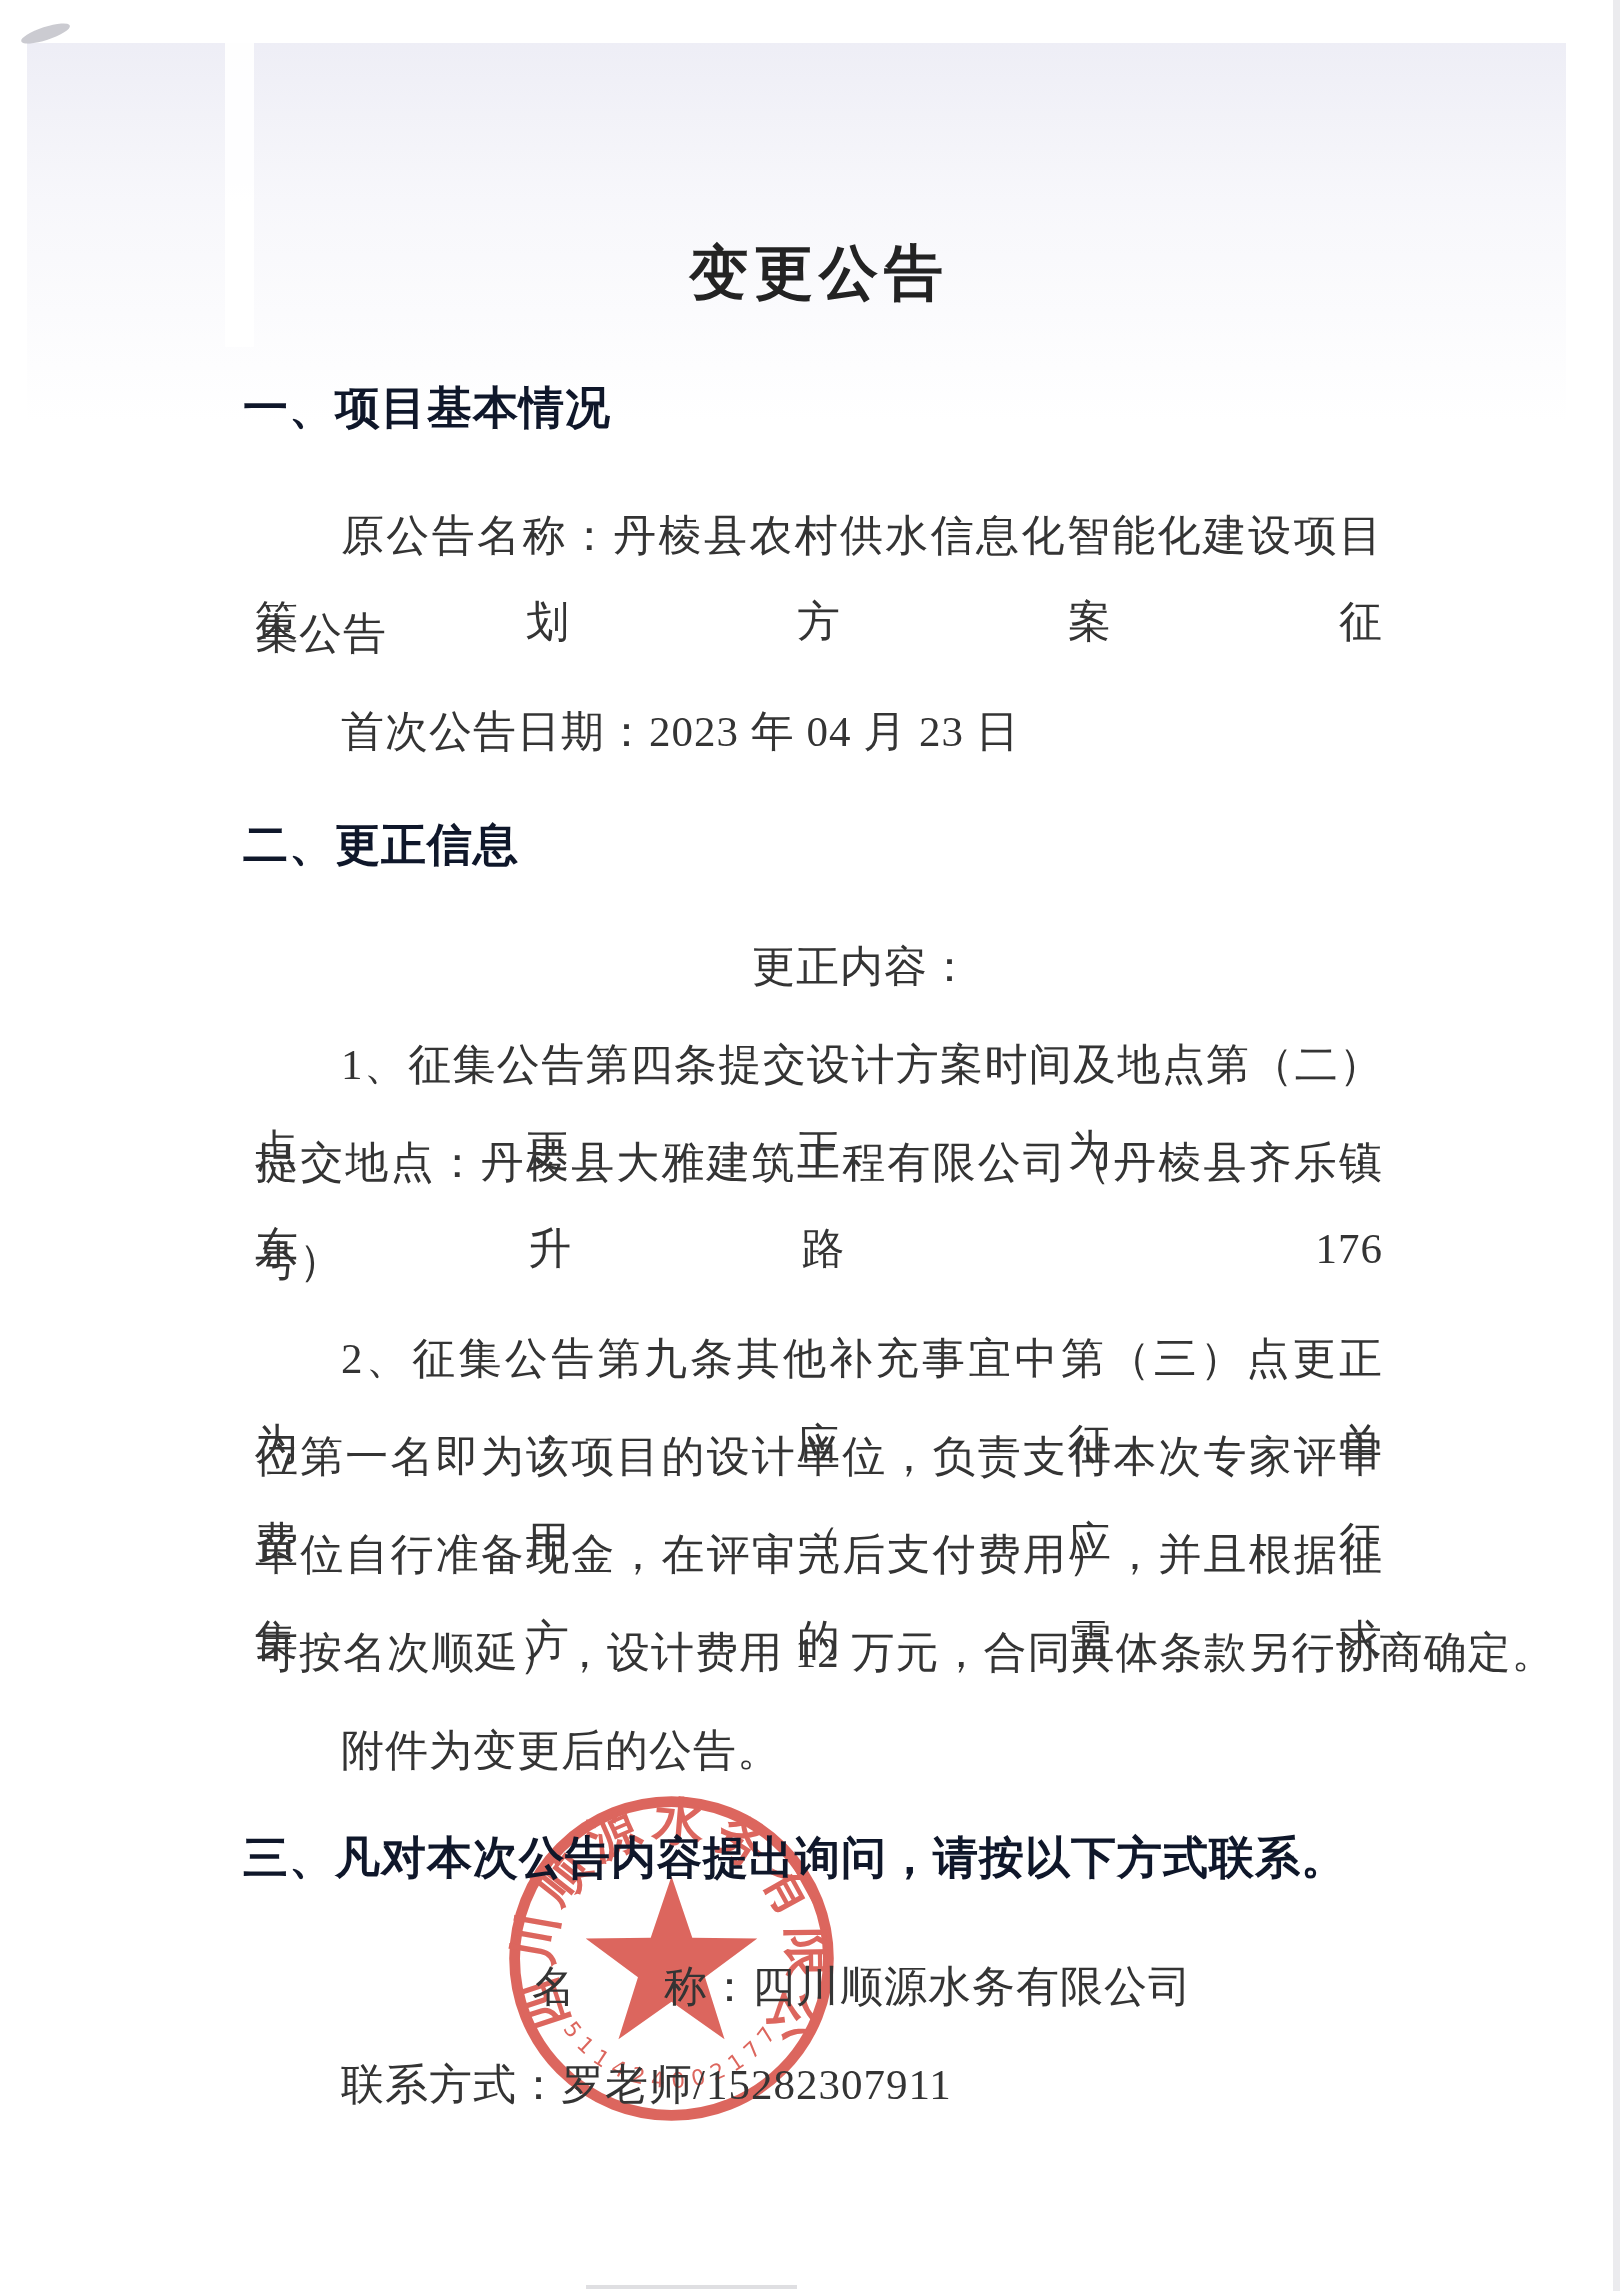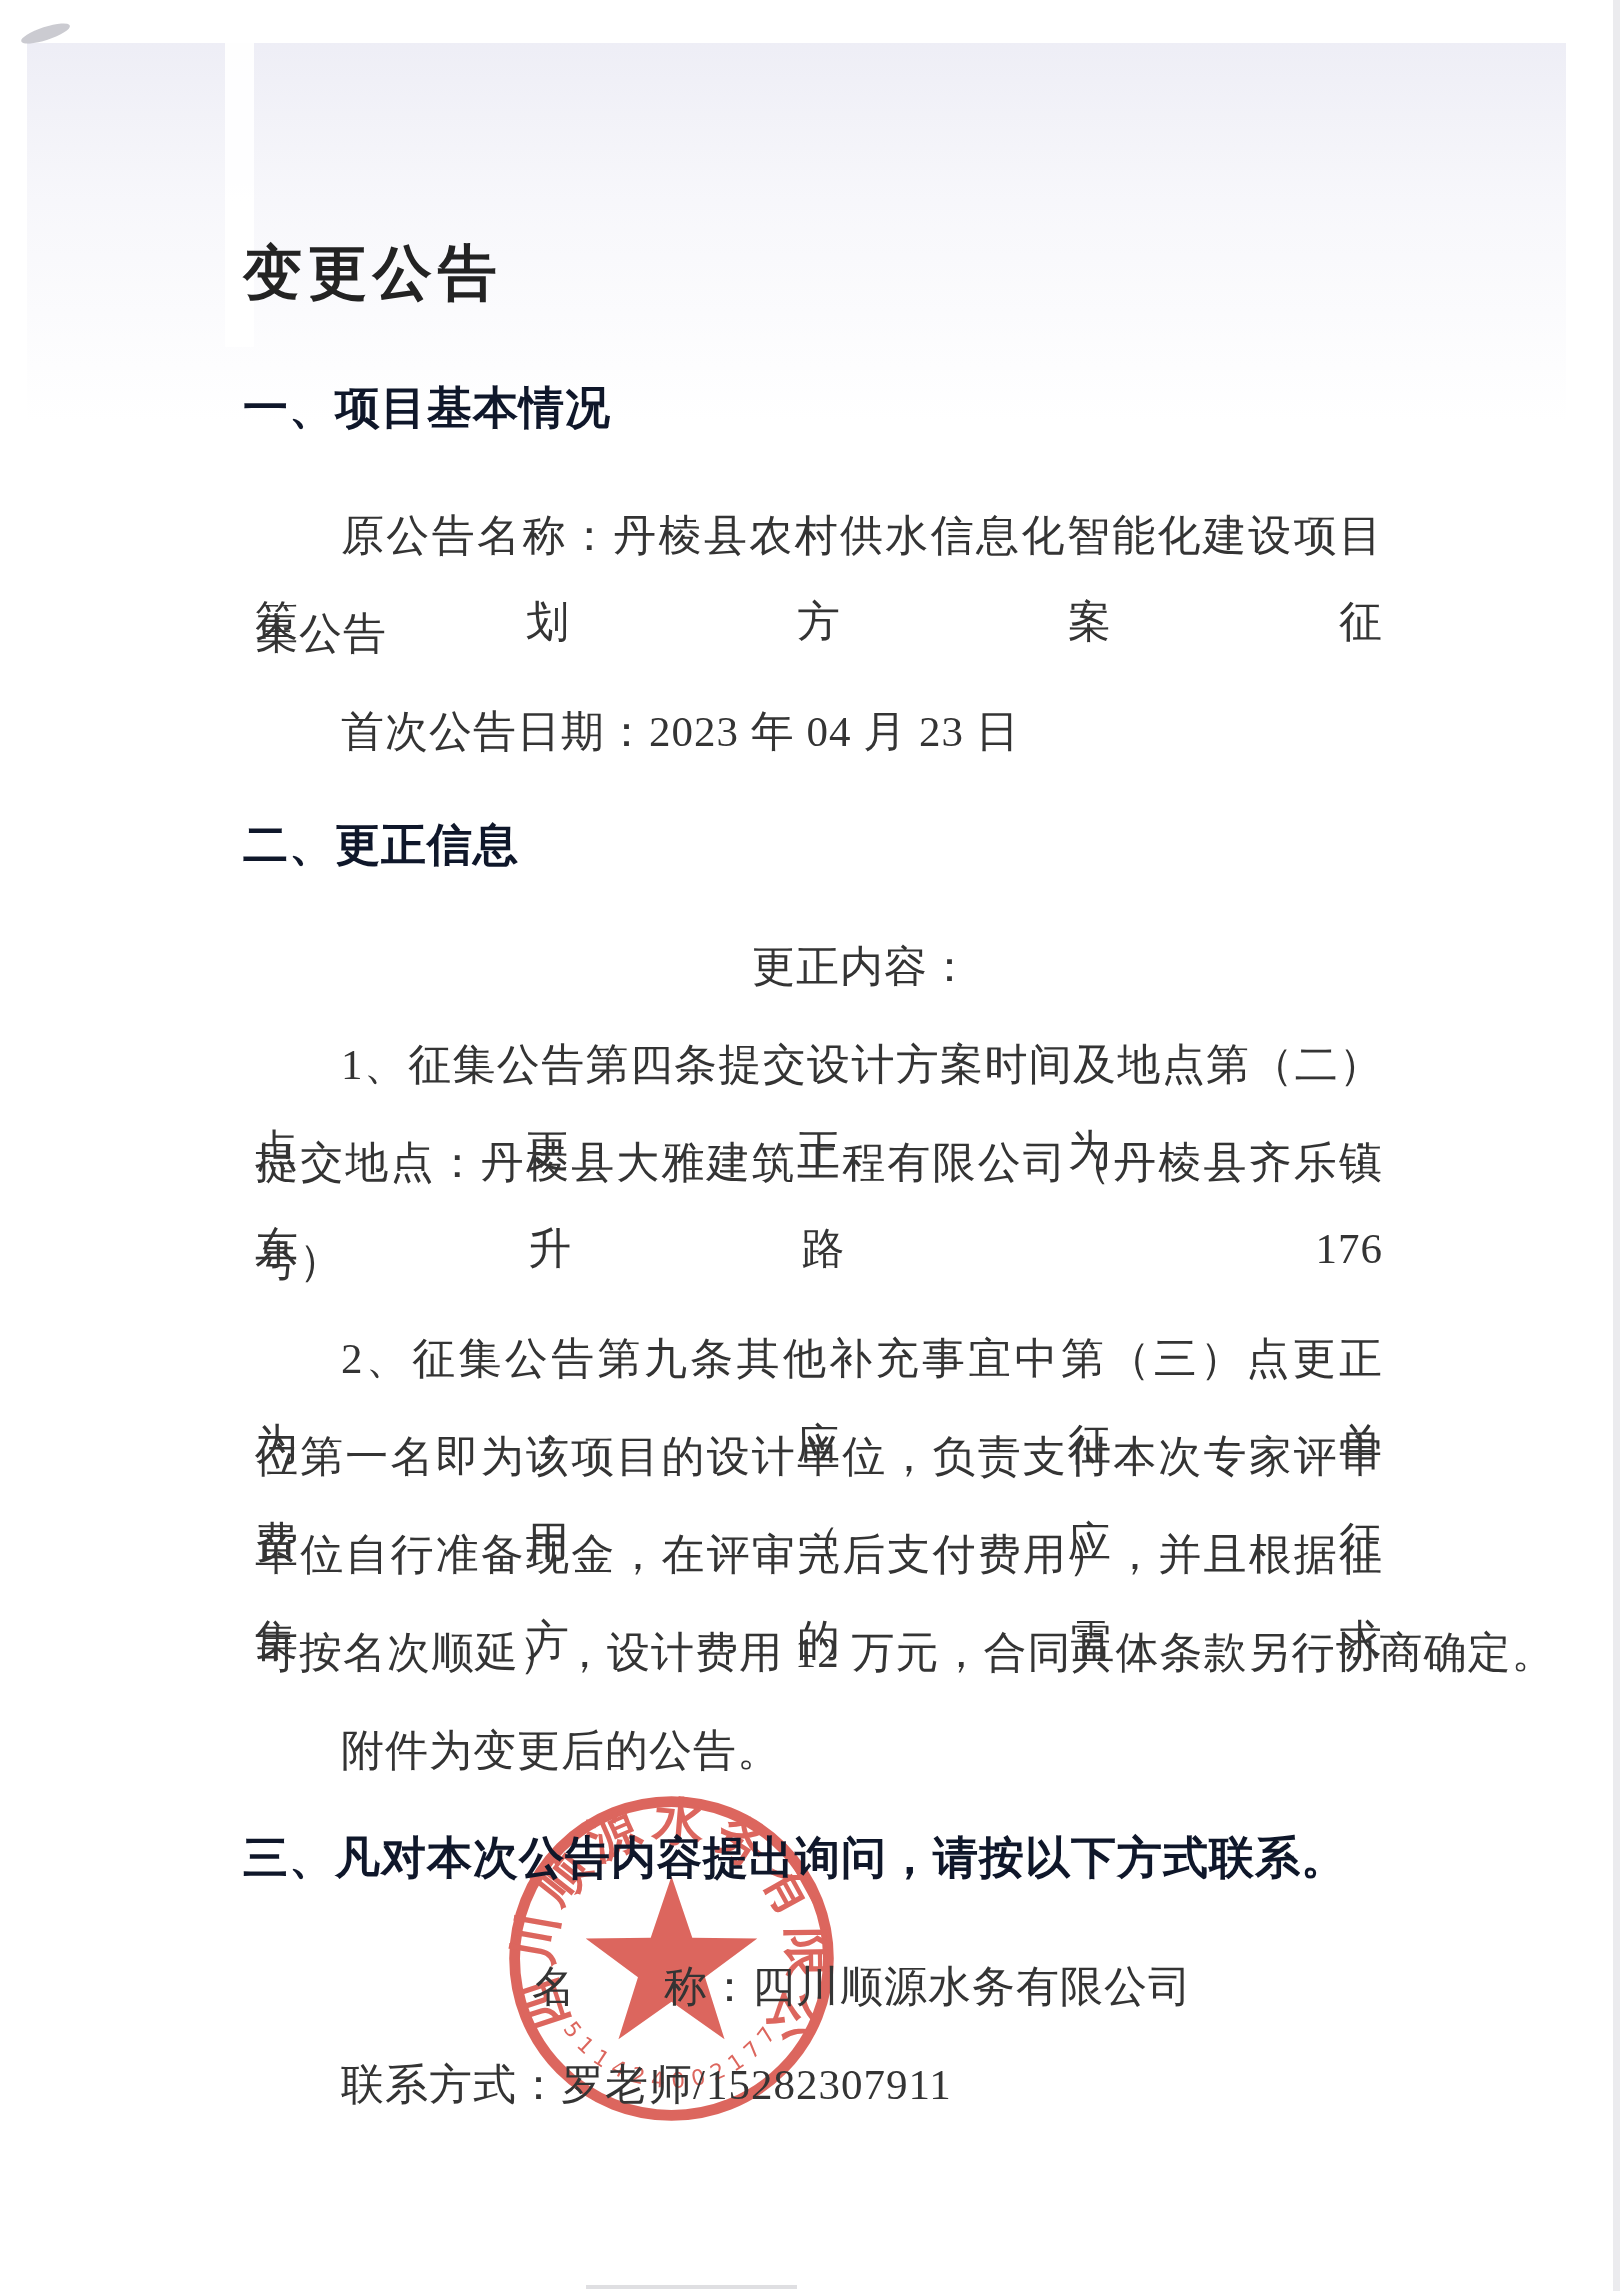--- a/index.html
+++ b/index.html
@@ -39,21 +39,21 @@
   
   .content{
     position:relative;z-index:2;
     padding:238px 225px 0 243px;
   }
   .doc-title{
     margin:0;
     font-size:59px;line-height:71px;
     font-weight:bold;
     letter-spacing:5.9px;
-    text-align:left;
+    text-align:center;
     color:#232323;
     font-family:"Liberation Serif","DejaVu Serif",serif;
   }
   .sec-heading{
     margin:0;
     font-family:"Liberation Sans","DejaVu Sans",sans-serif;
     font-weight:700;
     font-size:45px;line-height:49px;
     color:#0f172a;
     letter-spacing:1px;

